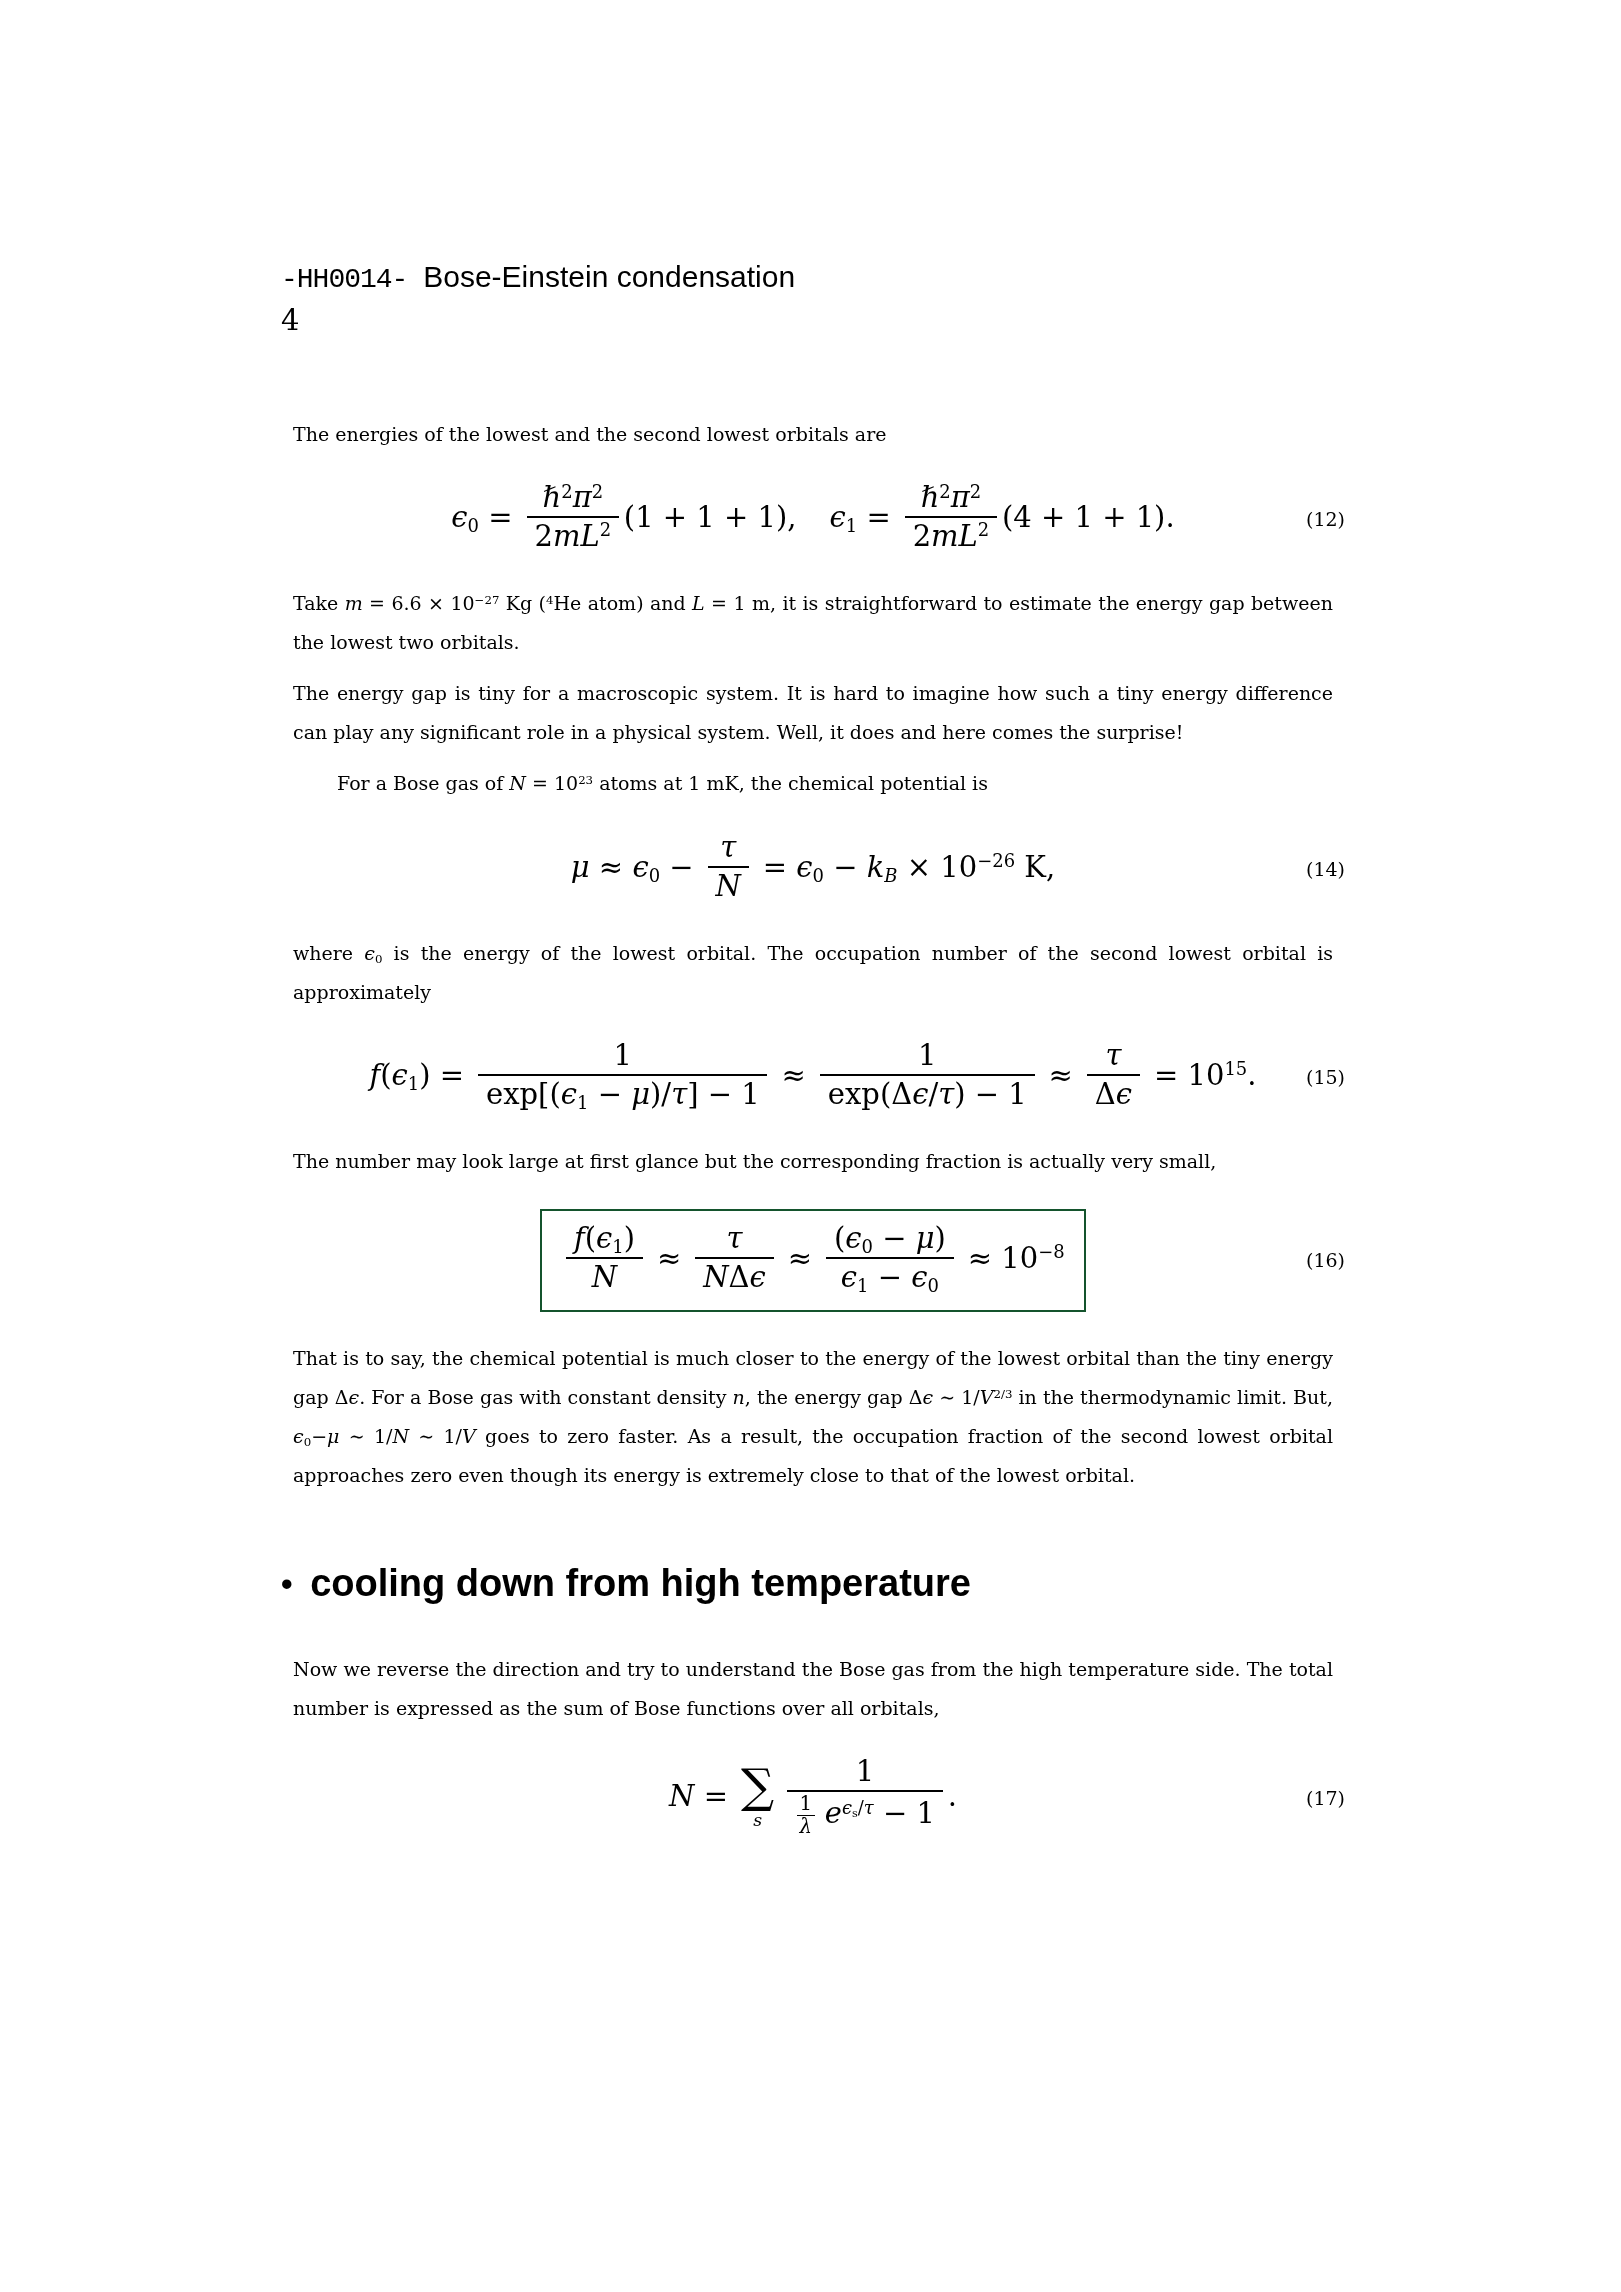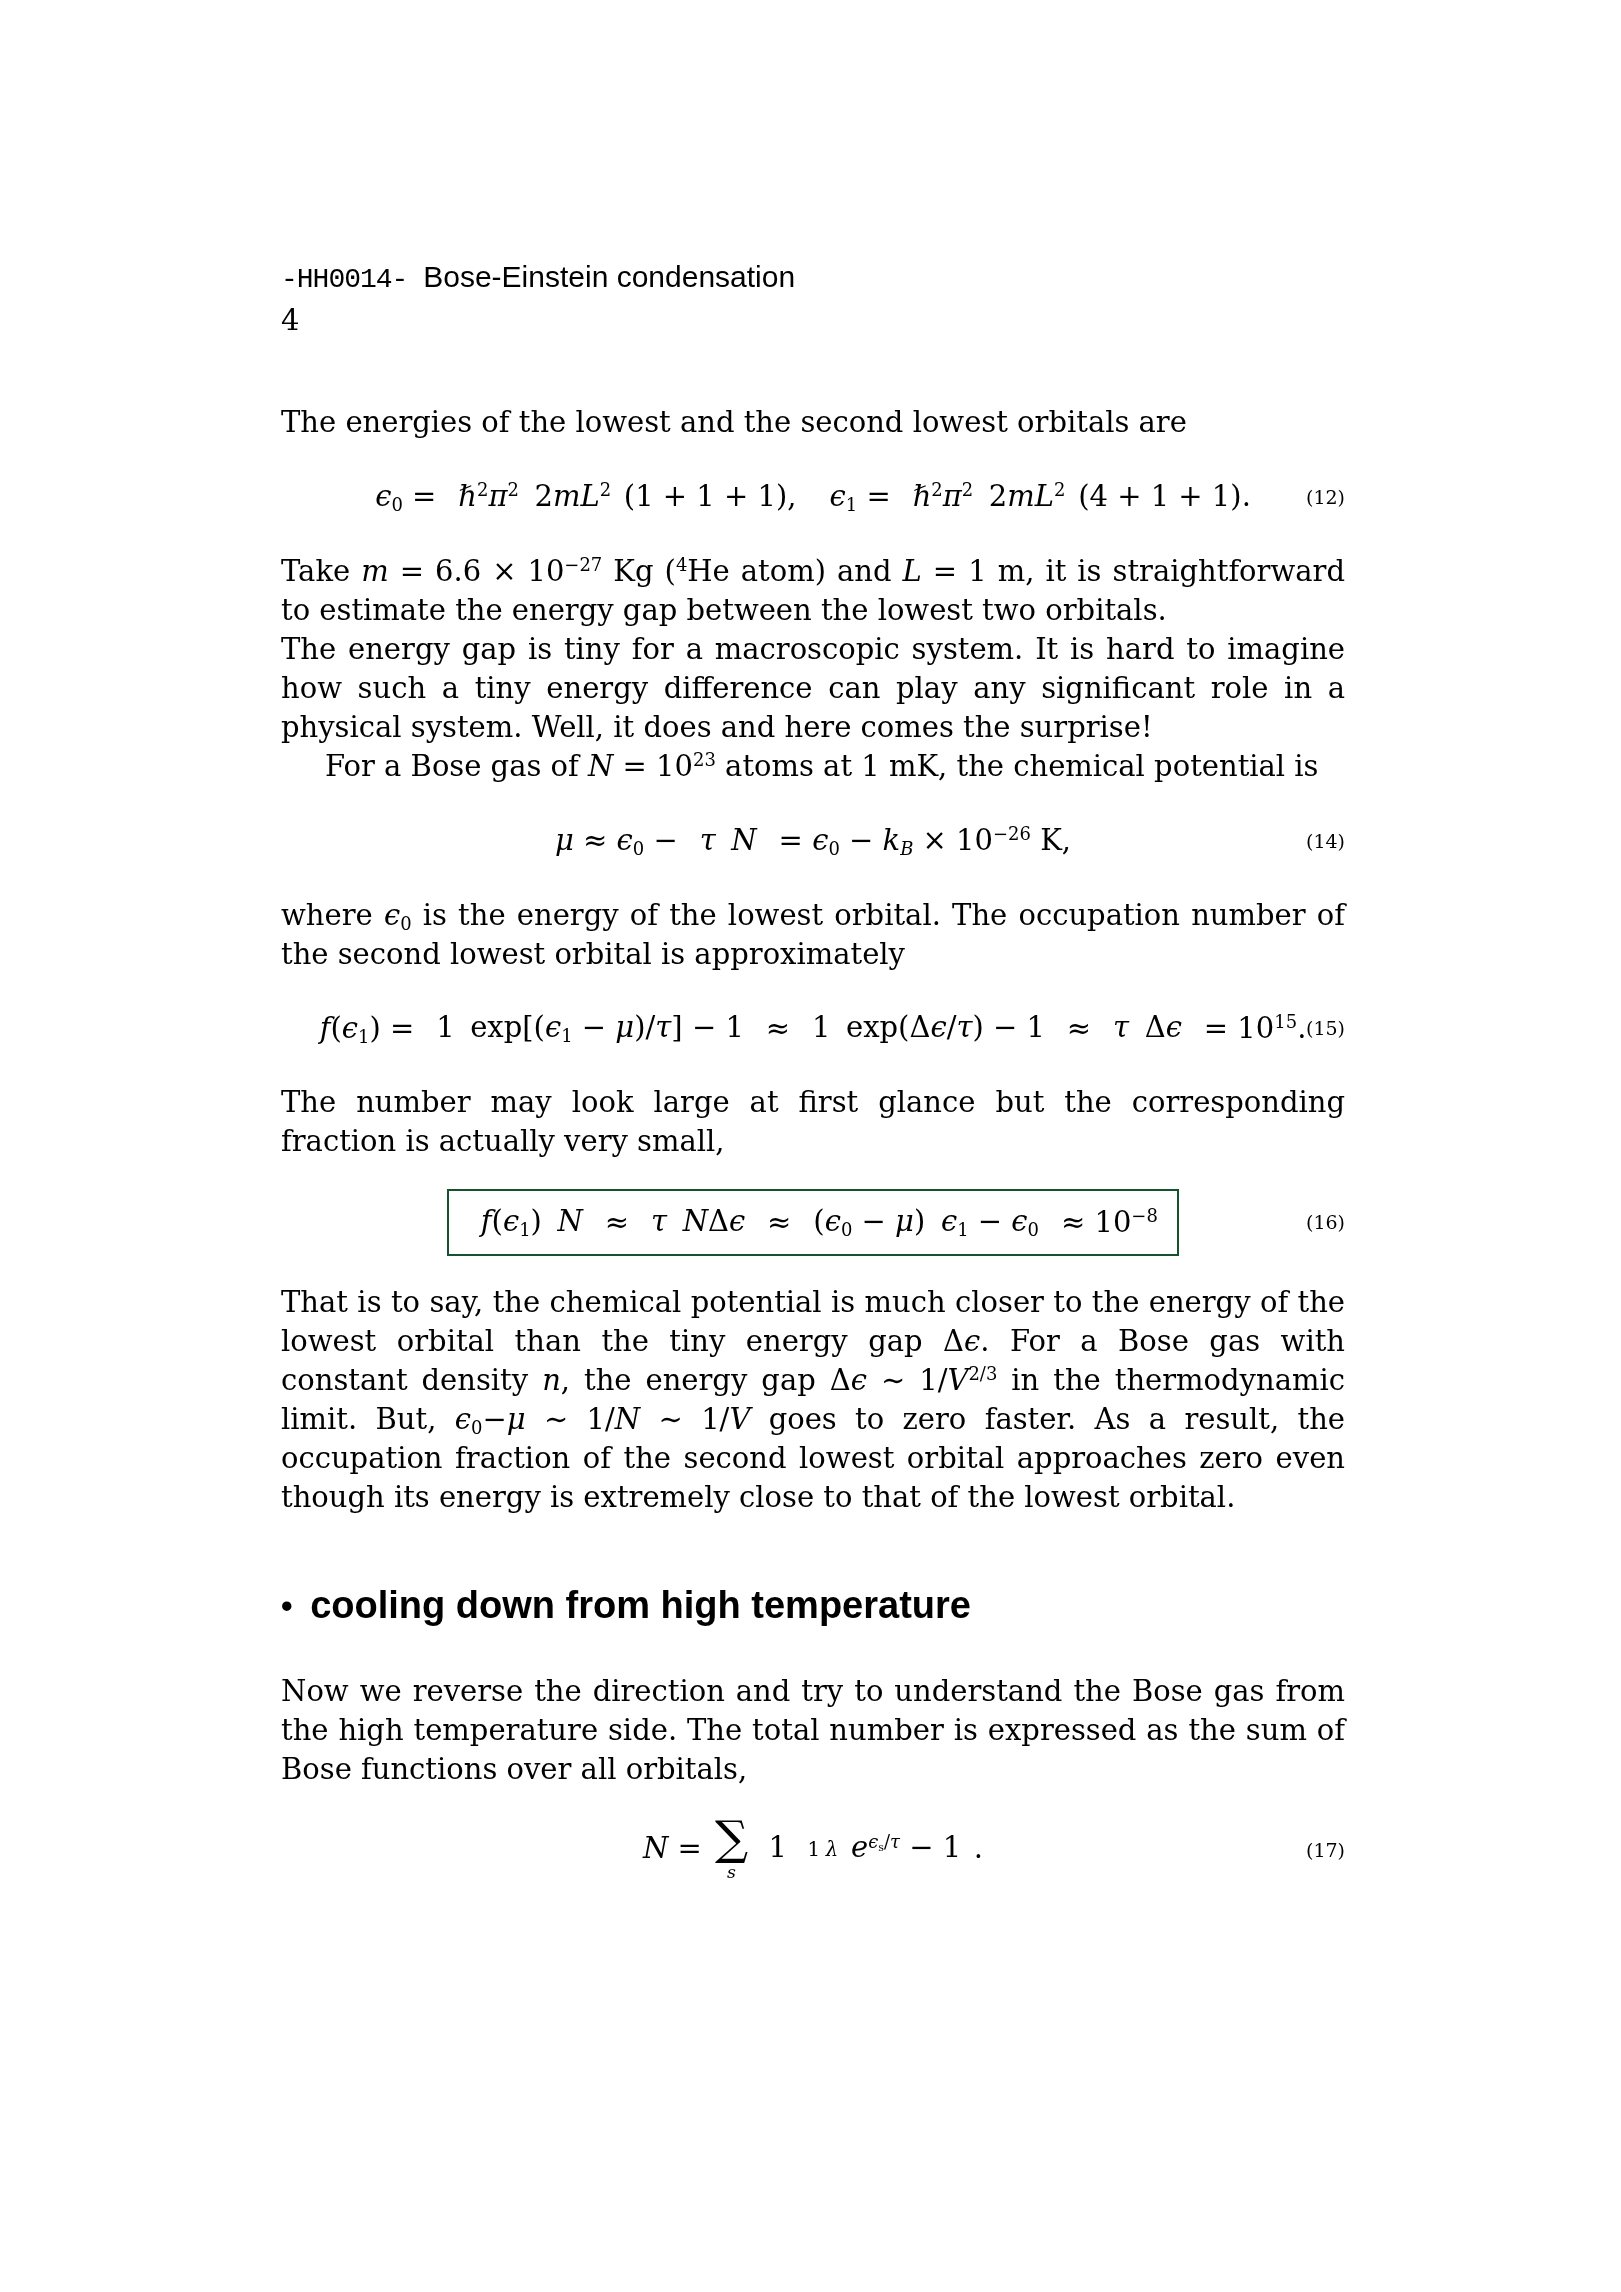--- a/index.html
+++ b/index.html
@@ -11,42 +11,42 @@
   .header{
     display:flex;justify-content:space-between;align-items:baseline;
     margin-top:257px;line-height:39px;flex-direction:column;
   }
   .h-left{white-space:nowrap;}
   .tt{font-family:"Liberation Mono",monospace;font-size:28px;letter-spacing:-1px;}
   .ttl{font-family:"Liberation Sans",sans-serif;font-size:30px;margin-left:11.8px;}
   .h-page{font-family:"DejaVu Serif","DejaVu Sans",serif;font-size:29px;}
   .doc{padding-top:63px;}
   .para{
-    font-family:"DejaVu Serif","DejaVu Sans",serif;font-size:29px;line-height:39px;
-    text-align:justify;margin:0;
+    font-family:"DejaVu Serif","DejaVu Sans",serif;font-size:19px;line-height:39px;
+    text-align:justify;margin:12px;
   }
   .para.ind{text-indent:44px;}
   .heading{
     font-family:"Liberation Sans",sans-serif;font-weight:bold;font-size:38px;
     display:flex;align-items:center;margin:67px 0 45px 0;
   }
   .heading .bullet{margin-right:17.6px;font-size:33px;}
   .eq{
     position:relative;display:flex;justify-content:center;align-items:center;
     font-family:"DejaVu Serif","DejaVu Sans",serif;font-size:29px;
     margin:27.4px 0;min-height:55px;
   }
   .eqbody{display:inline-block;white-space:nowrap;line-height:39px;}
   .eqbody.boxed{border:2px solid #14532d;padding:11.8px 19.6px;}
   .eqnum{
     position:absolute;right:0;top:50%;transform:translateY(-50%);
     font-size:19px;
   }
   .frac{
-    display:inline-flex;align-items:center;
+    display:inline-flex;flex-direction:column;align-items:center;
     vertical-align:middle;margin:0 4.9px;text-align:center;position:relative;top:-2px;
   }
   .frac > .fn, .frac > .fd{padding:1px 7.8px;line-height:1.2;white-space:nowrap;}
   .frac > .fbar{align-self:stretch;height:0;border-top:2px solid #000;}
   .frac .frac{font-size:0.68em;margin:0 2px;top:0;}
   .frac .frac > .fn, .frac .frac > .fd{padding:0 2.9px;line-height:1.1;}
   .frac .frac > .fbar{border-top-width:1.5px;}
   sup,sub{font-size:0.62em;line-height:0;}
   sup{vertical-align:baseline;position:relative;top:-0.55em;}
   sub{vertical-align:baseline;position:relative;top:0.28em;}

